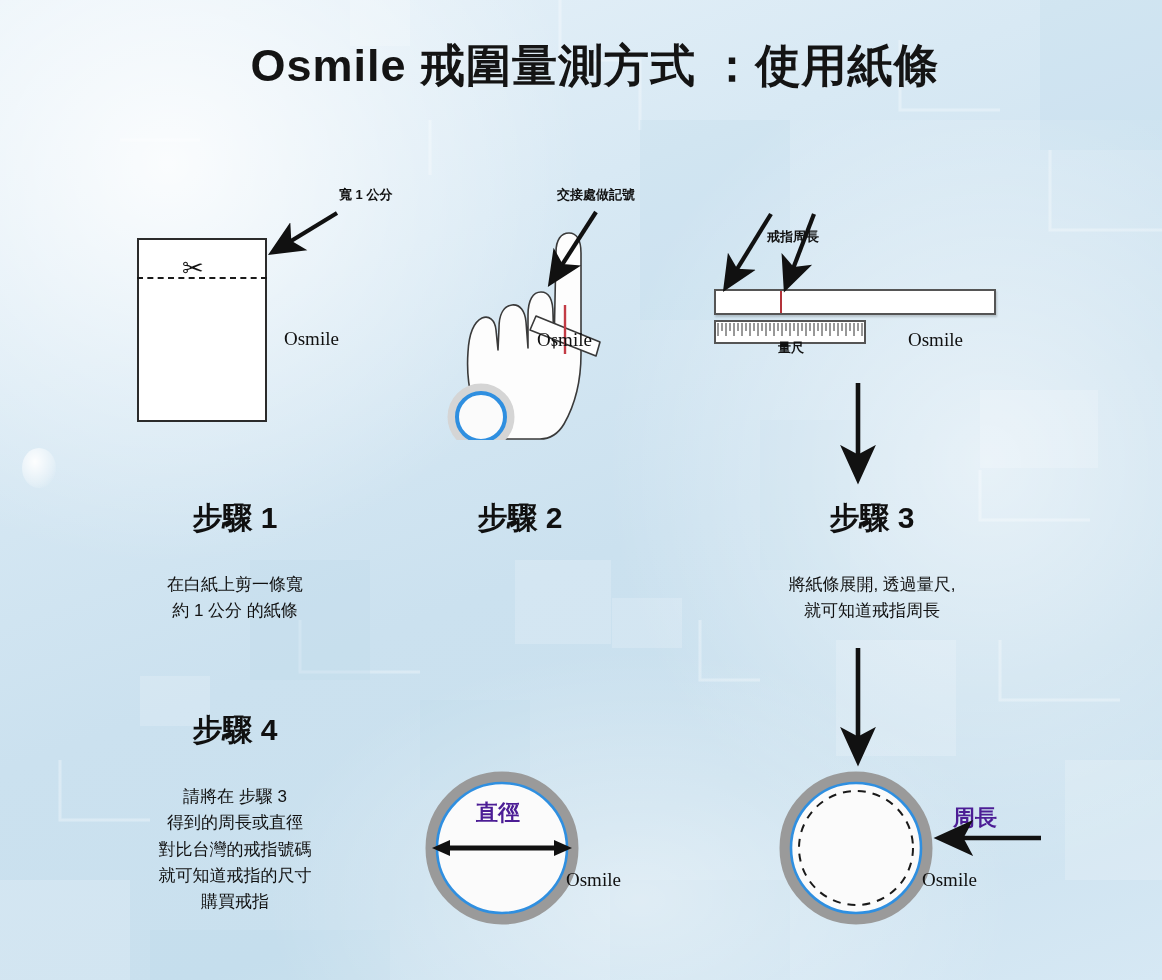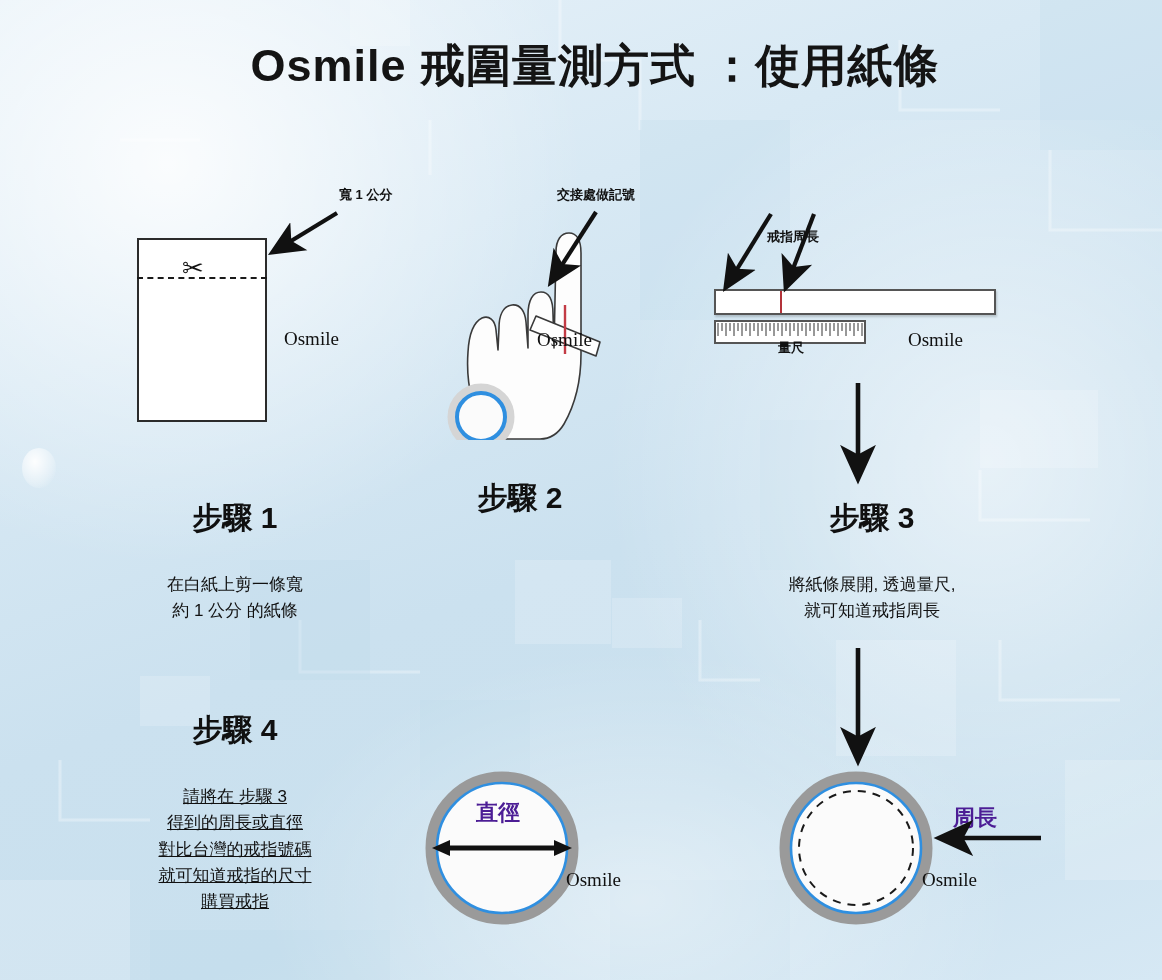--- a/index.html
+++ b/index.html
@@ -277,36 +277,36 @@
       <line x1="138" y1="1" x2="138" y2="14"></line>
         <line x1="142" y1="1" x2="142" y2="9"></line>
       <line x1="146" y1="1" x2="146" y2="14"></line>
     </g>
   </svg>
   <div class="abs watermark" style="left:860px; top:329px;">Osmile</div>
   <div class="abs callout" style="left:767px; top:186px;margin-top:42px;">戒指周長</div>
   <div class="abs callout" style="left:778px; top:339px;">量尺</div>
 
   <div class="abs step-head" style="left:100px; top:498px; width:270px;">步驟 1</div>
-  <div class="abs step-head" style="left:385px; top:478px; width:270px;">步驟 2</div>
+  <div class="abs step-head" style="left:385px; top:498px; width:270px;">步驟 2</div>
   <div class="abs step-head" style="left:737px; top:498px; width:270px;">步驟 3</div>
   <div class="abs step-head" style="left:100px; top:710px; width:270px;">步驟 4</div>
 
   <div class="abs step-body" style="left:95px; top:572px; width:280px;">
     <div>在白紙上剪一條寬</div>
     <div>約 1 公分 的紙條</div>
   </div>
 
 
   <div class="abs step-body" style="left:722px; top:572px; width:300px;">
     <div>將紙條展開, 透過量尺,</div>
     <div>就可知道戒指周長</div>
   </div>
 
-  <div class="abs step-body" style="left:95px; top:784px; width:280px;text-decoration:underline;">
+  <div class="abs step-body" style="left:95px; top:784px; width:280px;">
     <div>請將在 步驟 3</div>
     <div>得到的周長或直徑</div>
     <div>對比台灣的戒指號碼</div>
     <div>就可知道戒指的尺寸</div>
     <div>購買戒指</div>
   </div>
 
   <svg class="abs" style="left:424px; top:770px;" width="156" height="156" viewBox="0 0 156 156">
     <circle cx="78" cy="78" r="71" fill="none" stroke="#9a9a9a" stroke-width="11"></circle>
     <circle cx="78" cy="78" r="65" fill="#fbfbfb" stroke="#2f8fe0" stroke-width="2.6"></circle>

